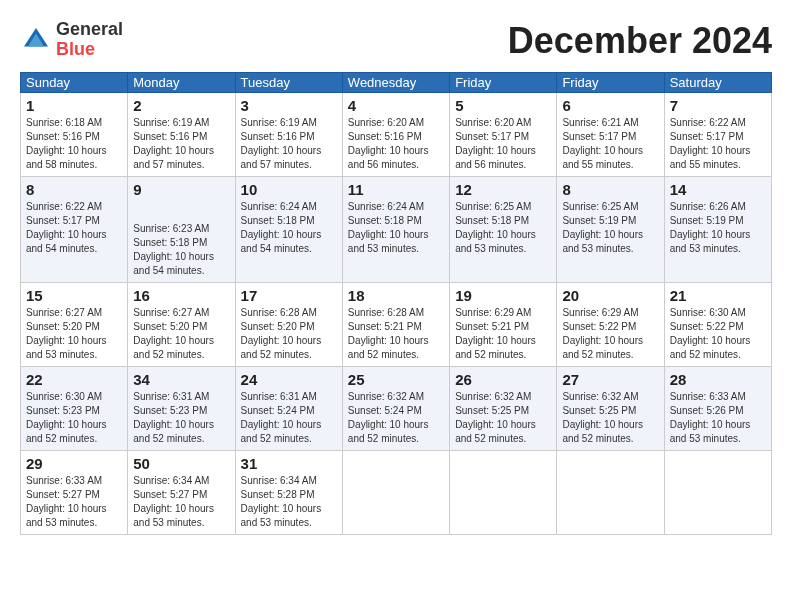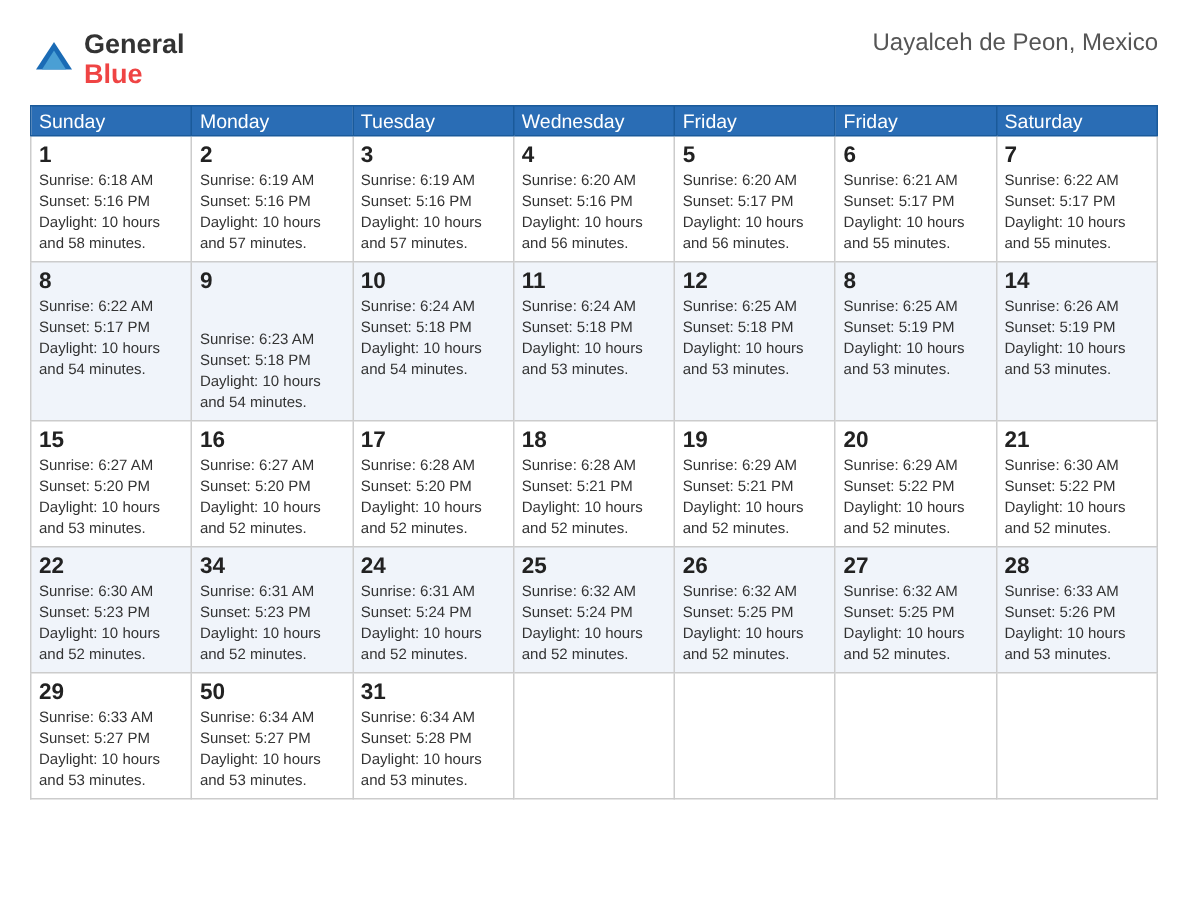--- a/index.html
+++ b/index.html
@@ -92,21 +92,21 @@
     <svg class="logo-icon" viewBox="0 0 40 40">
       <polygon points="20,5 35,28 5,28" fill="#1a6bb5"></polygon>
       <polygon points="20,12 30,28 10,28" fill="#4a9fd4"></polygon>
     </svg>
     <div class="logo-text">
       <div><span class="general">General</span></div>
       <div><span class="blue">Blue</span></div>
     </div>
   </div>
   <div class="title-block">
-    <div class="location">Uayalceh de Peon, Mexico</div>
+    <div class="month-title">December 2024</div>
   </div>
 </div>
 
 <table>
   <thead>
     <tr>
     <th>Sunday</th>
         <th>Monday</th>
         <th>Tuesday</th>
         <th>Wednesday</th>

